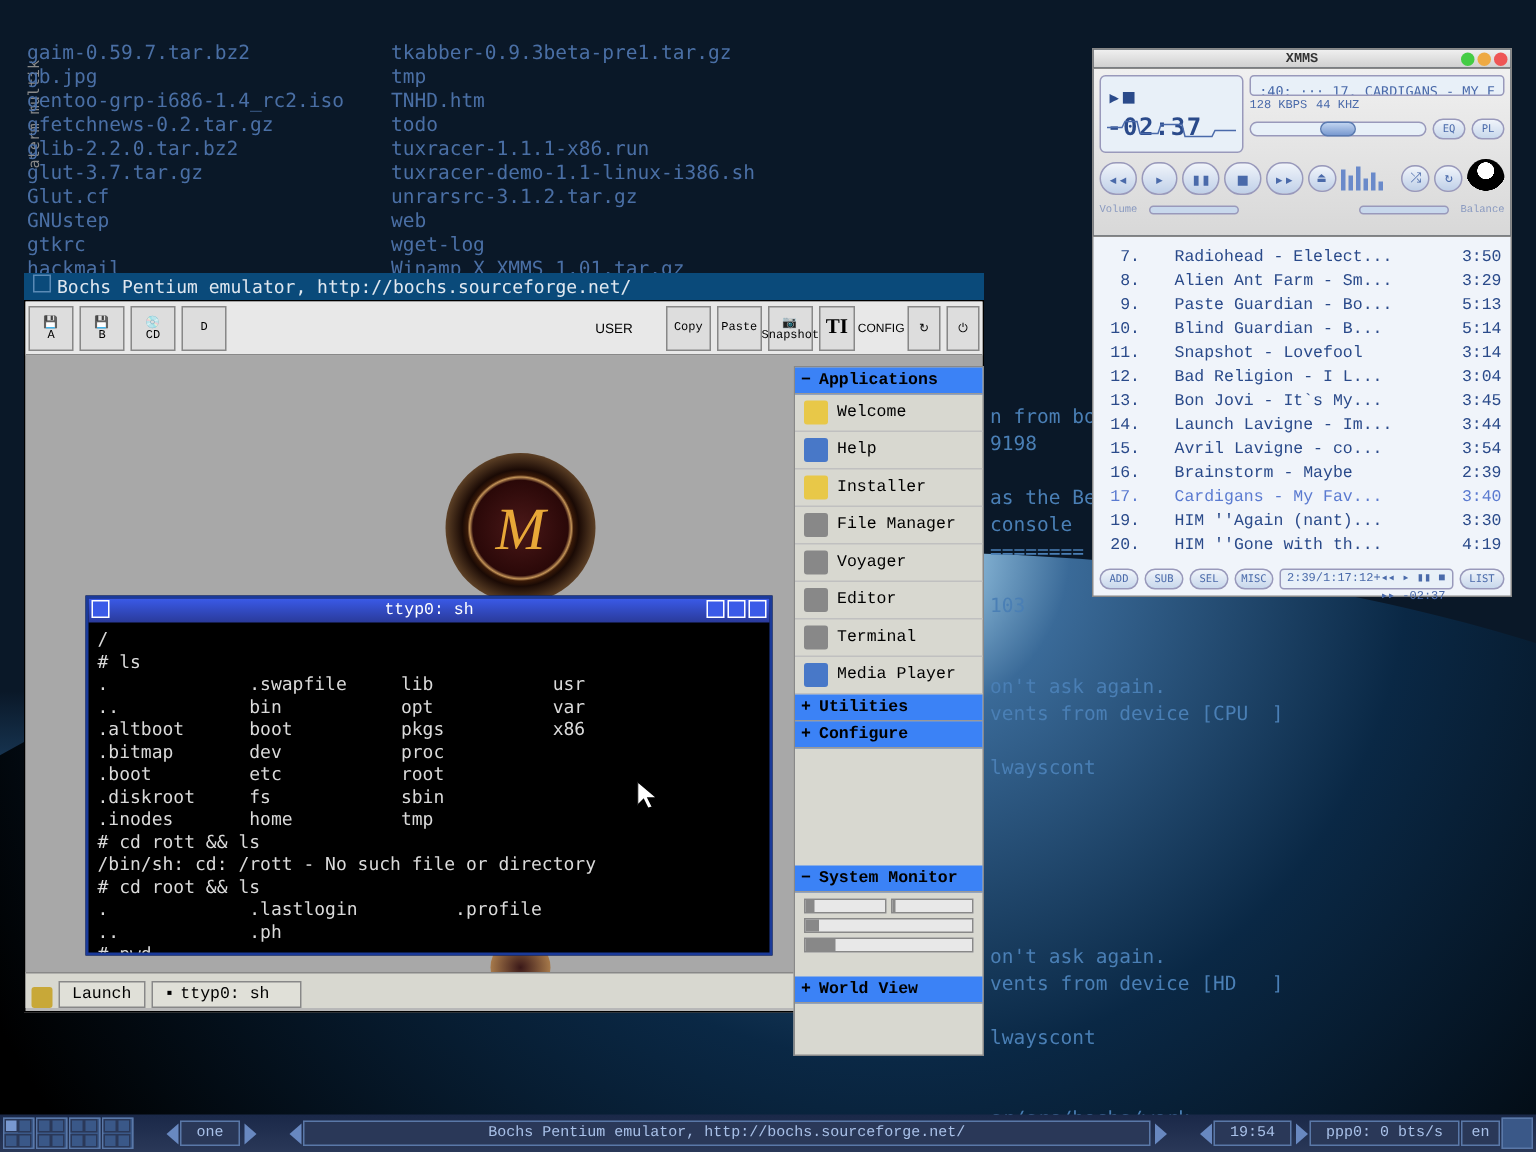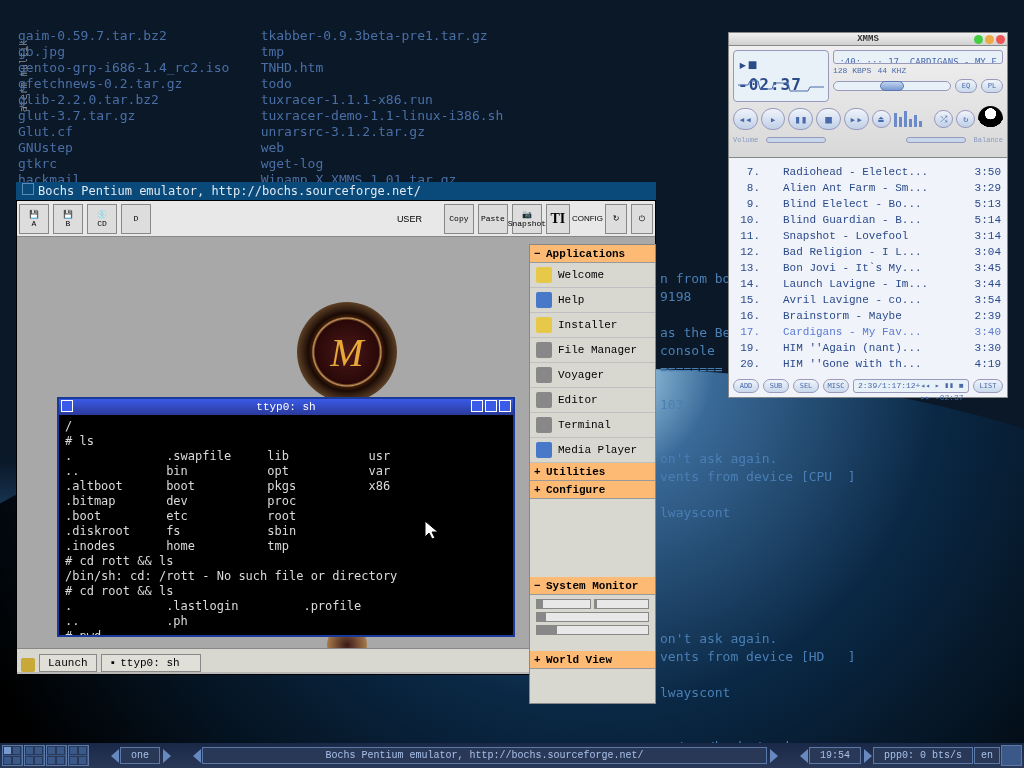--- a/index.html
+++ b/index.html
@@ -29,21 +29,21 @@
 #medallion-sm { position:absolute; left:310px; top:388px; width:40px; height:40px; border-radius:50%; background:radial-gradient(circle,#3a1818 0%,#c49458 90%); }
 
 
 #ttyp { position:absolute; left:40px; top:160px; width:458px; height:240px; border:2px solid #1a3a9a; background:#000; }
 #ttyp-titlebar { height:16px; background:linear-gradient(#3a5ae8,#2a3a9a); display:flex; align-items:center; justify-content:center; color:#fff; font:11px sans-serif; position:relative; }
 #ttyp-titlebar .tbtn { position:absolute; width:12px; height:12px; border:1px solid #fff; background:#3a5ae8; top:1px; }
 #ttyp-body { padding:4px 6px; height:220px; color:#dadada; font:12px/15px monospace; white-space:pre; overflow:hidden; }
 
 
 #side-menu { position:absolute; left:529px; top:244px; width:127px; height:460px; background:#d8d8d0; border:1px solid #888; font:11px sans-serif; }
-.sm-hdr { height:18px; background:#fdba74; border-bottom:1px solid #999; display:flex; align-items:center; padding-left:4px; font-weight:bold; }
+.sm-hdr { height:18px; background:#3b82f6; border-bottom:1px solid #999; display:flex; align-items:center; padding-left:4px; font-weight:bold; }
 .sm-hdr::before { content:"−"; width:12px; display:inline-block; }
 .sm-hdr.collapsed::before { content:"+"; }
 .sm-item { height:25px; display:flex; align-items:center; padding-left:6px; gap:6px; border-bottom:1px solid #c0c0c0; }
 .sm-item .ic { width:16px; height:16px; background:#888; border-radius:2px; }
 .sm-item .ic.yel { background:#e8c848; }
 .sm-item .ic.blu { background:#4878c8; }
 .sysmon { padding:4px 6px; display:flex; flex-direction:column; gap:3px; }
 .bar { height:10px; border:1px solid #888; background:#e8e8e8; position:relative; }
 .bar i { position:absolute; left:0; top:0; bottom:0; background:#888; }
 
@@ -344,21 +344,21 @@
           <span class="pl-name">Radiohead - Elelect...</span>
           <span class="pl-time">3:50</span>
         </div>
         <div class="pl-row">
           <span class="pl-num">8.</span>
           <span class="pl-name">Alien Ant Farm - Sm...</span>
           <span class="pl-time">3:29</span>
         </div>
         <div class="pl-row">
           <span class="pl-num">9.</span>
-          <span class="pl-name">Blind Elelect - Bo...</span>
+          <span class="pl-name">Paste Guardian - Bo...</span>
           <span class="pl-time">5:13</span>
         </div>
         <div class="pl-row">
           <span class="pl-num">10.</span>
           <span class="pl-name">Blind Guardian - B...</span>
           <span class="pl-time">5:14</span>
         </div>
         <div class="pl-row">
           <span class="pl-num">11.</span>
           <span class="pl-name">Snapshot - Lovefool</span>

